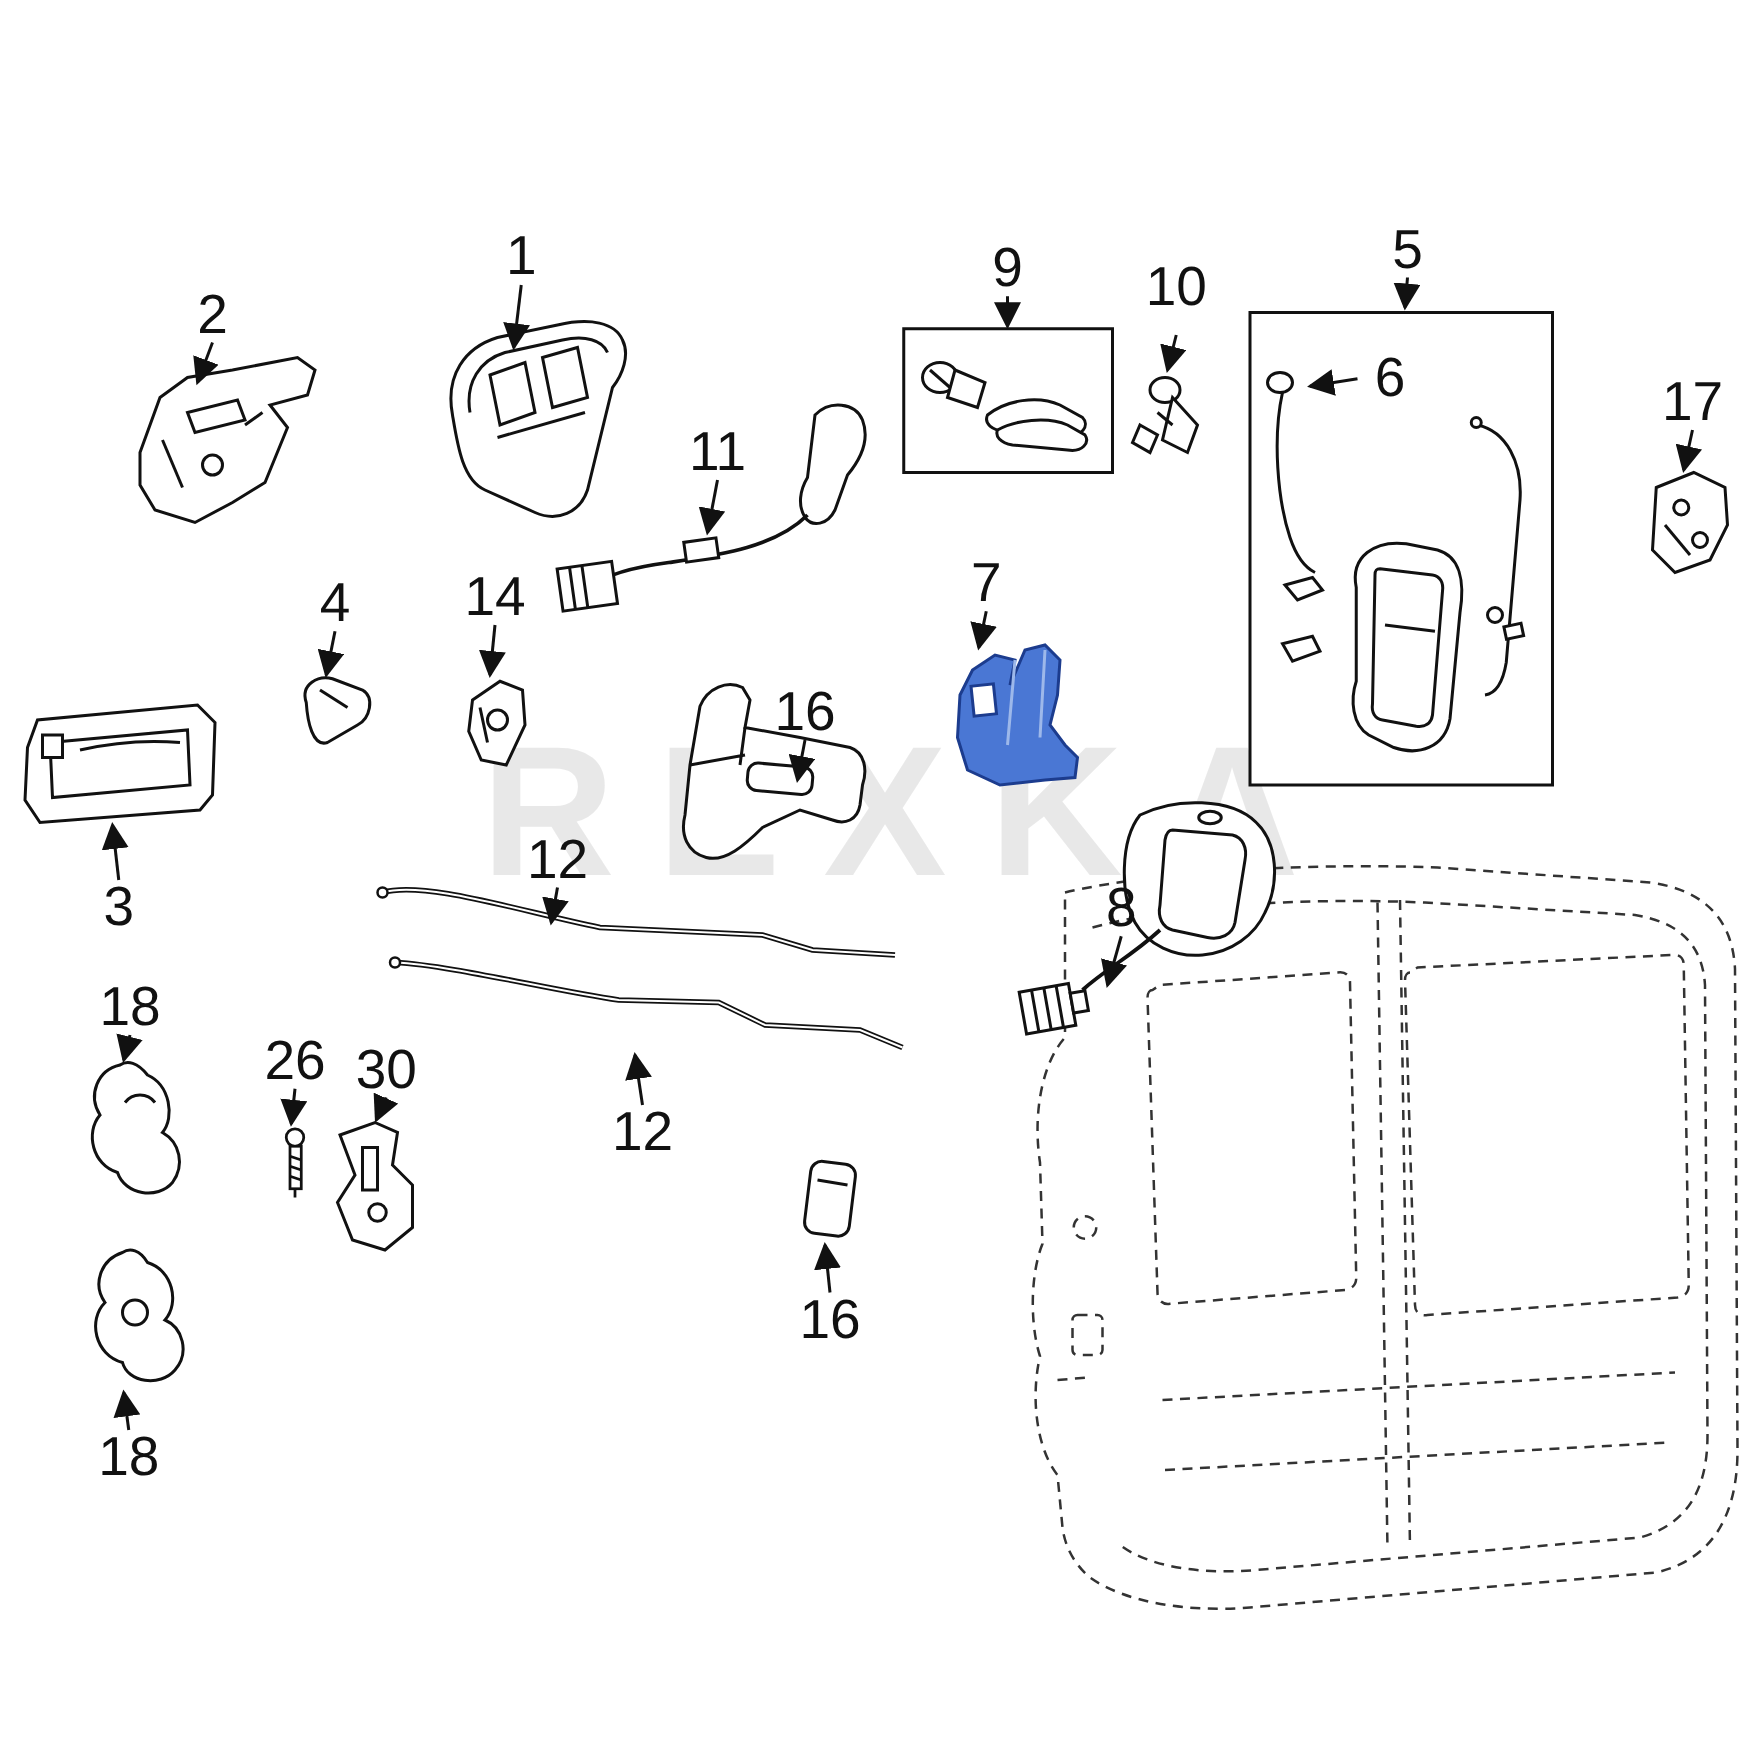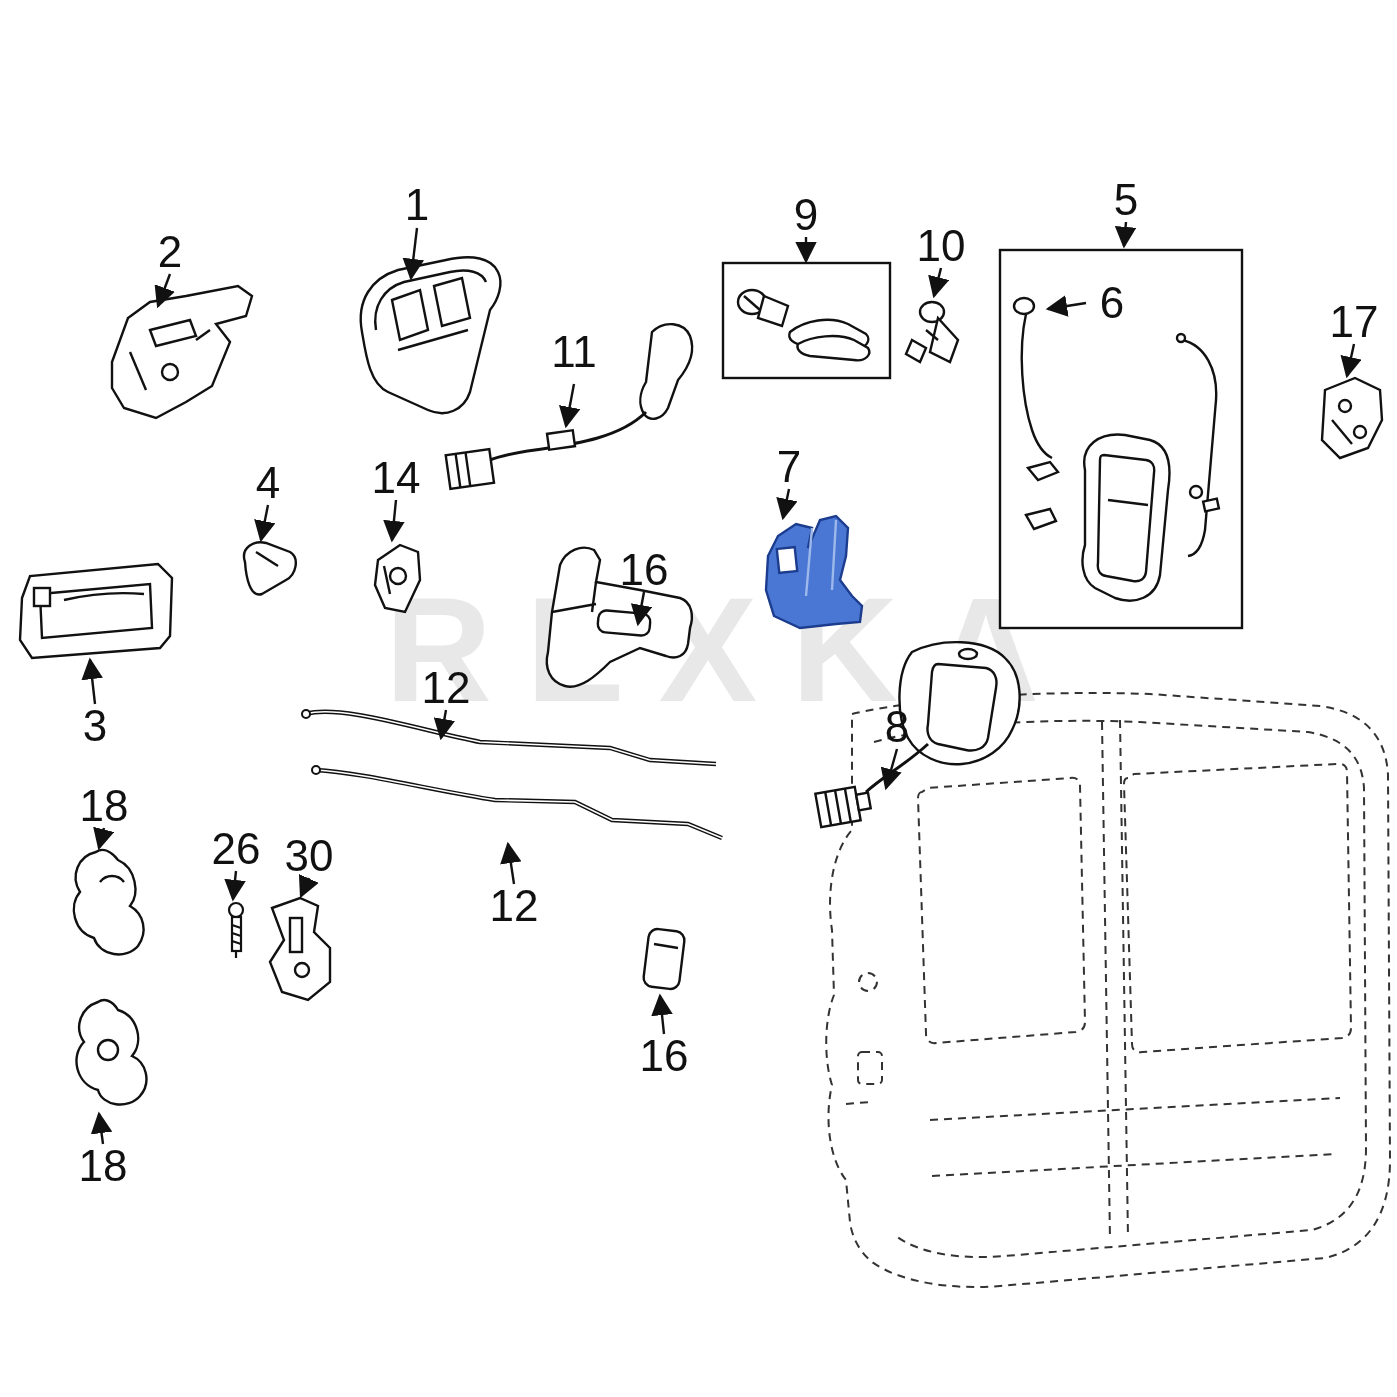--- a/index.html
+++ b/index.html
@@ -256,22 +256,22 @@
 
   <div class="part-label" style="left:417px;top:205px">1</div>
   <div class="part-label" style="left:170px;top:252px">2</div>
   <div class="part-label" style="left:95px;top:726px">3</div>
   <div class="part-label" style="left:268px;top:483px">4</div>
   <div class="part-label" style="left:1126px;top:200px">5</div>
   <div class="part-label" style="left:1112px;top:303px">6</div>
   <div class="part-label" style="left:789px;top:467px">7</div>
   <div class="part-label" style="left:897px;top:727px">8</div>
   <div class="part-label" style="left:806px;top:215px">9</div>
-  <div class="part-label" style="left:941px;top:246px">10</div>
-  <div class="part-label" style="left:574px;top:352px">11</div>
+  <div class="part-label" style="left:941px;top:230px">10</div>
+  <div class="part-label" style="left:574px;top:362px">11</div>
   <div class="part-label" style="left:446px;top:688px">12</div>
   <div class="part-label" style="left:514px;top:906px">12</div>
   <div class="part-label" style="left:396px;top:478px">14</div>
   <div class="part-label" style="left:664px;top:1056px">16</div>
   <div class="part-label" style="left:644px;top:570px">16</div>
   <div class="part-label" style="left:1354px;top:322px">17</div>
   <div class="part-label" style="left:104px;top:806px">18</div>
   <div class="part-label" style="left:103px;top:1166px">18</div>
   <div class="part-label" style="left:309px;top:856px">30</div>
   <div class="part-label" style="left:236px;top:849px">26</div>

